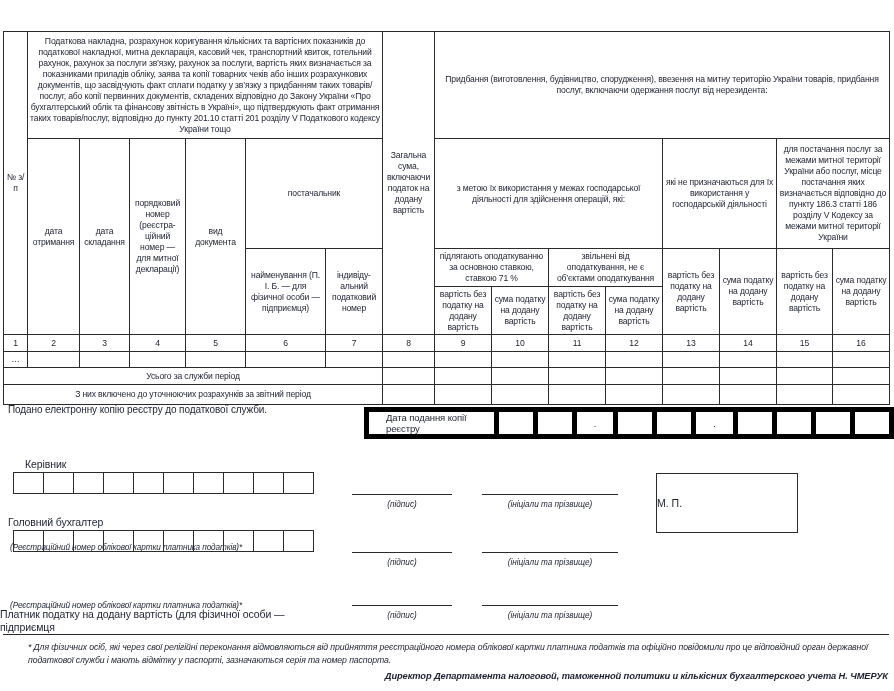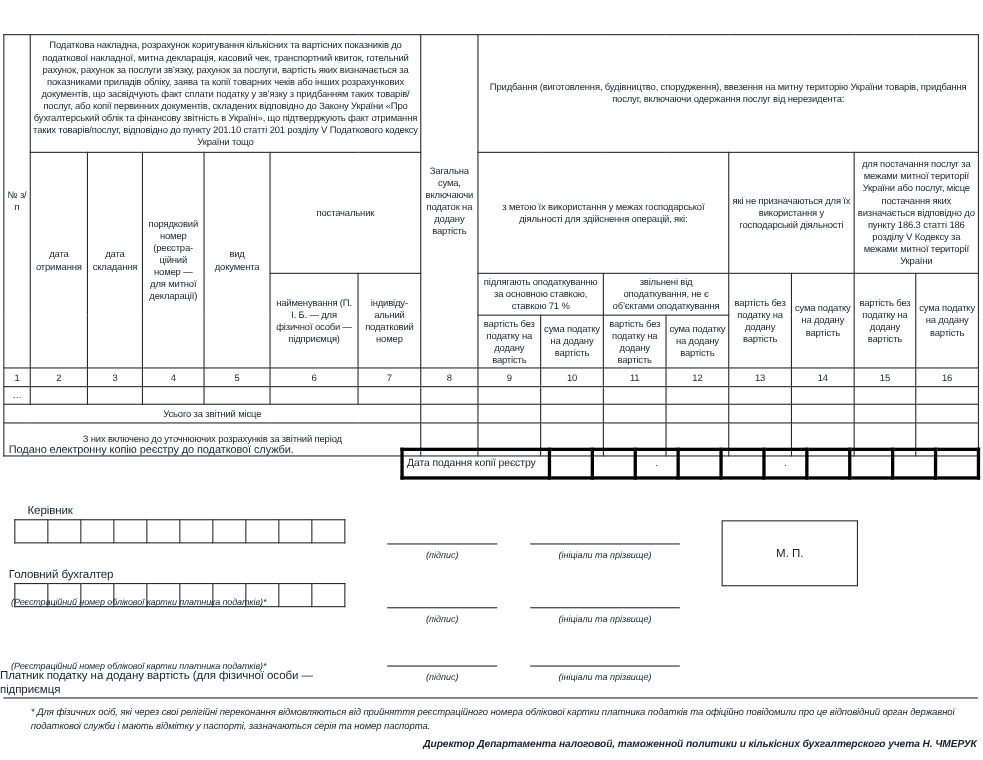--- a/index.html
+++ b/index.html
@@ -14,35 +14,35 @@
     border:1px solid #2b2b2b; font-size:8.6px; line-height:1.28; letter-spacing:-0.15px;
     text-align:center; vertical-align:middle; padding:1px 2px; overflow:hidden; word-wrap:break-word;
   }
   td.bightxt { font-size:9.2px; }
   td.toptext { vertical-align:top; padding-top:7px; font-size:8.8px; }
   td.midtxt  { font-size:9.2px;margin-left:24px; }
   td.numcell { font-size:9px; }
   td.leftcell{ text-align:left; padding-left:4px; font-size:9.5px; letter-spacing:-0.1px; }
 
   table.datebox { position:absolute; left:364px; top:407px; border-collapse:collapse; table-layout:fixed; }
-  table.datebox td { border:3px solid #000000; height:26px; font-size:9.5px; text-align:center; vertical-align:middle; padding:0 3px; }
+  table.datebox td { border:5px solid #000000; height:26px; font-size:9.5px; text-align:center; vertical-align:middle; padding:0 17px; }
   table.datebox td.dlabel { text-align:left; letter-spacing:-0.1px; }
 
   .plaintext { position:absolute; font-size:10px; letter-spacing:-0.1px; }
   .siglabel  { position:absolute; font-size:10.5px; letter-spacing:-0.1px; }
 
   table.regrow { position:absolute; border-collapse:collapse; }
   table.regrow td { width:30px; height:21px; border:1px solid #2b2b2b; }
 
   .note { position:absolute; font-size:8.2px; font-style:italic; letter-spacing:-0.1px;margin-top:44px; }
   .sigline { position:absolute; border-bottom:1px solid #2b2b2b; height:0; }
   .underlabel { position:absolute; font-size:8.2px; font-style:italic; text-align:center; }
 
-  .stampbox { position:absolute; left:656px; top:473px; width:124px; height:60px; border:1.5px solid #2b2b2b;
-              display:flex; align-items:center; justify-content:center; font-size:10.5px; }
+  .stampbox { position:absolute; left:656px; top:473px; width:142px; height:60px; border:1.5px solid #2b2b2b;
+              display:flex; align-items:center; justify-content:flex-start; font-size:10.5px; }
 
   .footline { position:absolute; left:3px; top:634px; width:886px; border-top:1.5px solid #2b2b2b; }
   .footnote { position:absolute; left:28px; top:641px; width:858px; font-size:8.7px; font-style:italic; line-height:1.55; letter-spacing:-0.1px; }
   .director { position:absolute; right:6px; top:671px; width:700px; text-align:right; font-size:9.3px; font-style:italic; font-weight:bold; letter-spacing:-0.1px; }
 </style>
 </head>
 <body>
 
 <div class="page">
 
@@ -129,32 +129,32 @@
           <td></td>
       <td></td>
           <td></td>
       <td></td>
           <td></td>
       <td></td>
           <td></td>
       <td></td>
     </tr>
     <tr style="height:17px">
-      <td colspan="7" class="leftcell">Усього за звітний місце</td>
-      <td></td>
-          <td></td>
-      <td></td>
-          <td></td>
-      <td></td>
-          <td></td>
-      <td></td>
-          <td></td>
-      <td></td>
-    </tr>
-    <tr style="height:30px">
+      <td colspan="7" class="leftcell">Усього за служби період</td>
+      <td></td>
+          <td></td>
+      <td></td>
+          <td></td>
+      <td></td>
+          <td></td>
+      <td></td>
+          <td></td>
+      <td></td>
+    </tr>
+    <tr style="height:20px">
       <td colspan="7" class="leftcell">З них включено до уточнюючих розрахунків за звітний період</td>
       <td></td>
           <td></td>
       <td></td>
           <td></td>
       <td></td>
           <td></td>
       <td></td>
           <td></td>
       <td></td>

